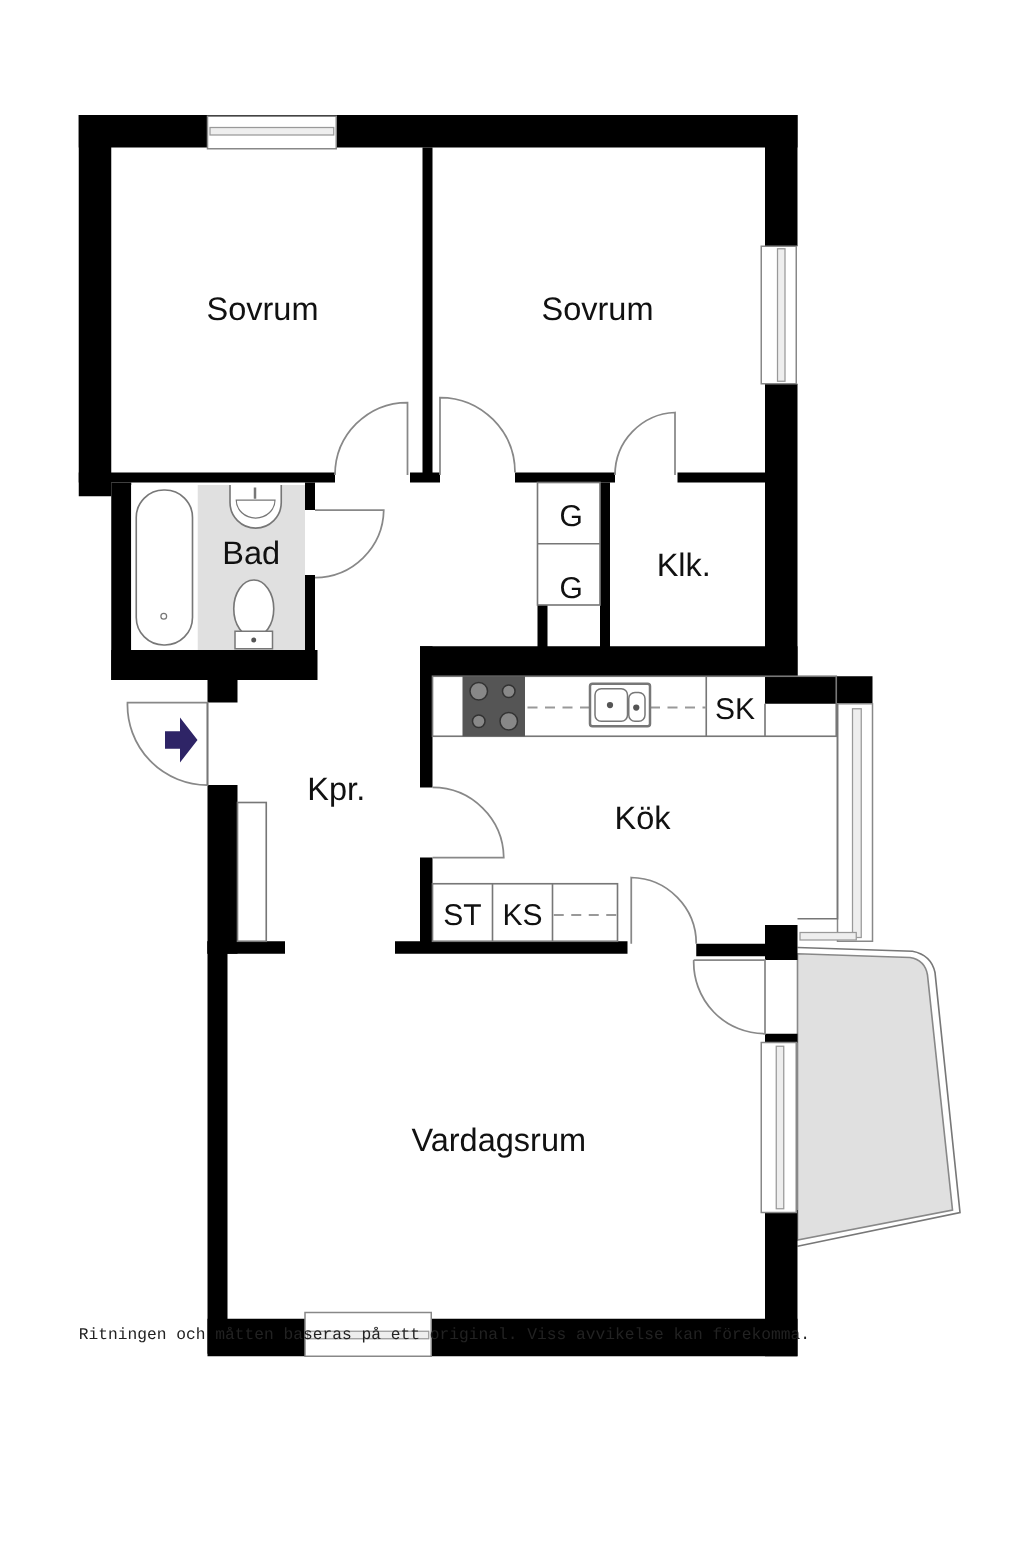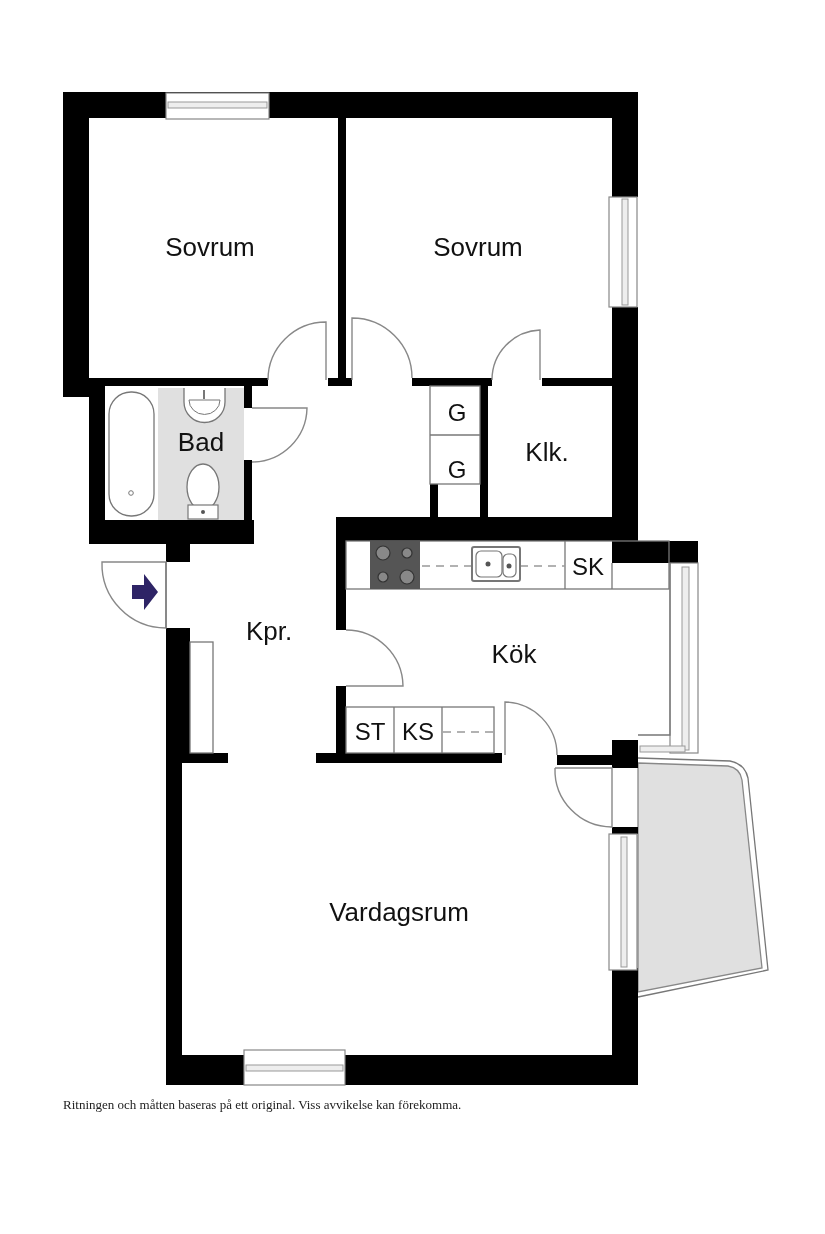--- a/index.html
+++ b/index.html
@@ -6,21 +6,21 @@
   body { width: 825px; height: 1234px; position: relative; overflow: hidden; font-family: "Liberation Sans", sans-serif; }
   #plan { position: absolute; left: 0; top: 0; width: 825px; height: 1234px; }
   .room-label { font-family: "Liberation Sans", sans-serif; font-size: 26px; fill: #111; text-anchor: middle; }
   .small-label { font-family: "Liberation Sans", sans-serif; font-size: 24px; fill: #111; text-anchor: middle; }
   .wall { fill: #000; }
   .thin { fill: none; stroke: #777; stroke-width: 1.3; }
   .door { fill: none; stroke: #888; stroke-width: 1.4; }
   .win { fill: #fff; stroke: #888; stroke-width: 1.2; }
   .win-inner { fill: #eee; stroke: #999; stroke-width: 1; }
   .dash { stroke: #999; stroke-width: 1.5; stroke-dasharray: 8 6; fill: none; }
-  .footer { position: absolute; left: 63px; top: 1097px; font-size: 13px; color: #222; font-family: Liberation Serif, serif; }
+  .footer { position: absolute; left: 63px; top: 1060px; font-size: 13px; color: #222; font-family: Liberation Mono, monospace; }
 </style>
 </head>
 <body>
 
 <svg id="plan" viewBox="0 0 825 1234" xmlns="http://www.w3.org/2000/svg">
 
   <rect x="158" y="388" width="86" height="132" fill="#e0e0e0"></rect>
 
   <path d="M638 763 L728 766 Q740 768 742 780 L762 968 L638 992 Z" fill="#e0e0e0" stroke="#888" stroke-width="1.3"></path>
   <path class="thin" d="M638 758 L730 761 Q745 764 748 778 L768 970 L638 997"></path>

